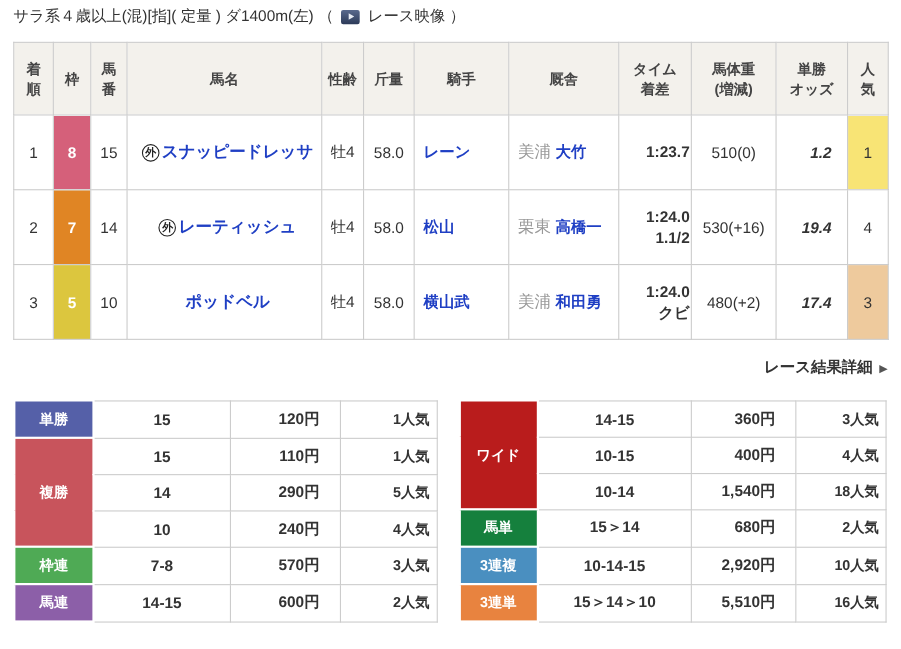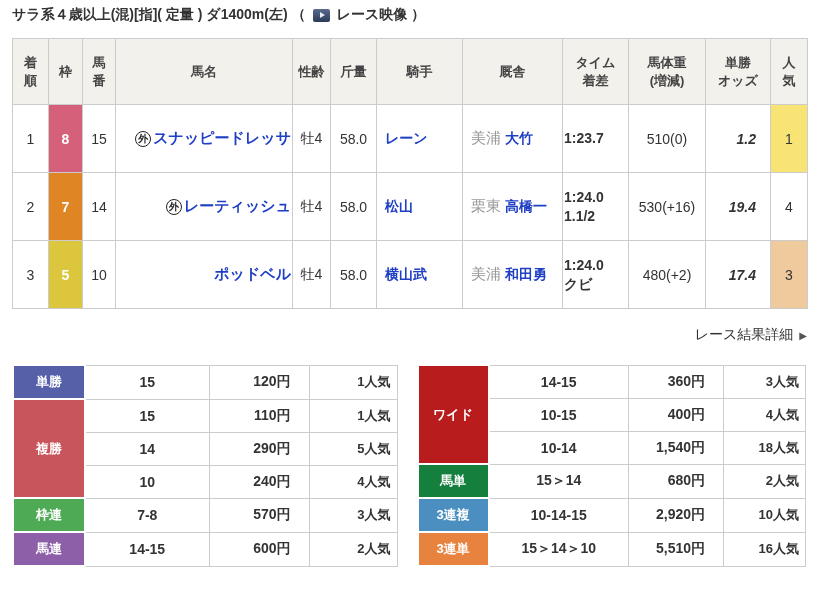--- a/index.html
+++ b/index.html
@@ -10,21 +10,21 @@
     -webkit-font-smoothing:antialiased;
   }
   .page{padding:6px 12px 0 12px;}
 
   
   .race-title{
     margin:2px 0 10px 0;
     font-size:16px;font-weight:bold;color:#cc0000;
   }
   .race-sub{
-    font-size:14px;font-weight:bold;color:#333;
+    font-size:14px;font-weight:normal;color:#333;
     margin-bottom:14px;display:flex;align-items:center;gap:4px;
   }
   .video-icon{
     display:inline-flex;align-items:center;justify-content:center;
     width:17px;height:13px;border-radius:2px;
     background:linear-gradient(#5a6a8e,#2c3a58);
     margin:0 3px;
   }
   .video-icon .tri{
     width:0;height:0;border-left:5px solid #e8ecf4;
@@ -37,37 +37,37 @@
   table{border-collapse:collapse;}
   table.results{width:795px;table-layout:fixed;}
   .results th,.results td{border:1px solid #ccc;overflow:hidden;}
   .results th{
     background:#f3f1ec;color:#444;font-size:13px;font-weight:bold;
     height:63px;text-align:center;vertical-align:middle;white-space:pre-line;line-height:1.35;
   }
   .results td{height:65px;font-size:14px;vertical-align:middle;background:#fff;}
   .results td.c{text-align:center;}
   .results td.frame{color:#fff;font-weight:bold;}
-  .results td.hname{text-align:right;padding-left:7px;}
+  .results td.hname{text-align:center;padding-left:7px;}
   .results td.lft{text-align:left;padding-left:8px;}
-  .results td.time{text-align:left;font-weight:bold;white-space:pre-line;line-height:1.3;}
+  .results td.time{text-align:right;font-weight:bold;white-space:pre-line;line-height:1.3;}
   .results td.odds{text-align:right;padding-right:14px;font-weight:bold;font-style:italic;}
   a.blue{color:#1f3fc4;font-weight:bold;text-decoration:none;cursor:pointer;}
   .hname a.blue{font-size:15px;}
   .mark{
     display:inline-flex;align-items:center;justify-content:center;
     width:14px;height:14px;border:1px solid #222;border-radius:50%;
     font-size:10px;color:#222;font-weight:bold;margin-right:2px;vertical-align:1px;
   }
   .mark:empty{display:none;}
   .region{font-size:15px;color:#999;margin-right:4px;}
 
   
   .detail-row{width:795px;text-align:right;margin:16px 0 20px 0;}
-  .detail-link{font-size:14px;font-weight:normal;color:#333;text-decoration:none;cursor:pointer;}
+  .detail-link{font-size:14px;font-weight:bold;color:#333;text-decoration:none;cursor:pointer;}
   .detail-link .arr{font-size:10px;color:#555;margin-left:6px;}
 
   
   .payouts{display:flex;gap:19px;align-items:flex-start;}
   table.payout{table-layout:fixed;}
   .payout td{border:1px solid #ccc;height:30px;font-size:13px;vertical-align:middle;background:#fff;font-weight:bold;}
   .payout td.ptype{
     border:2px solid #fff;color:#fff;font-weight:bold;text-align:center;font-size:13px;
   }
   .payout td.combo{text-align:center;font-weight:bold;font-size:14px;}

